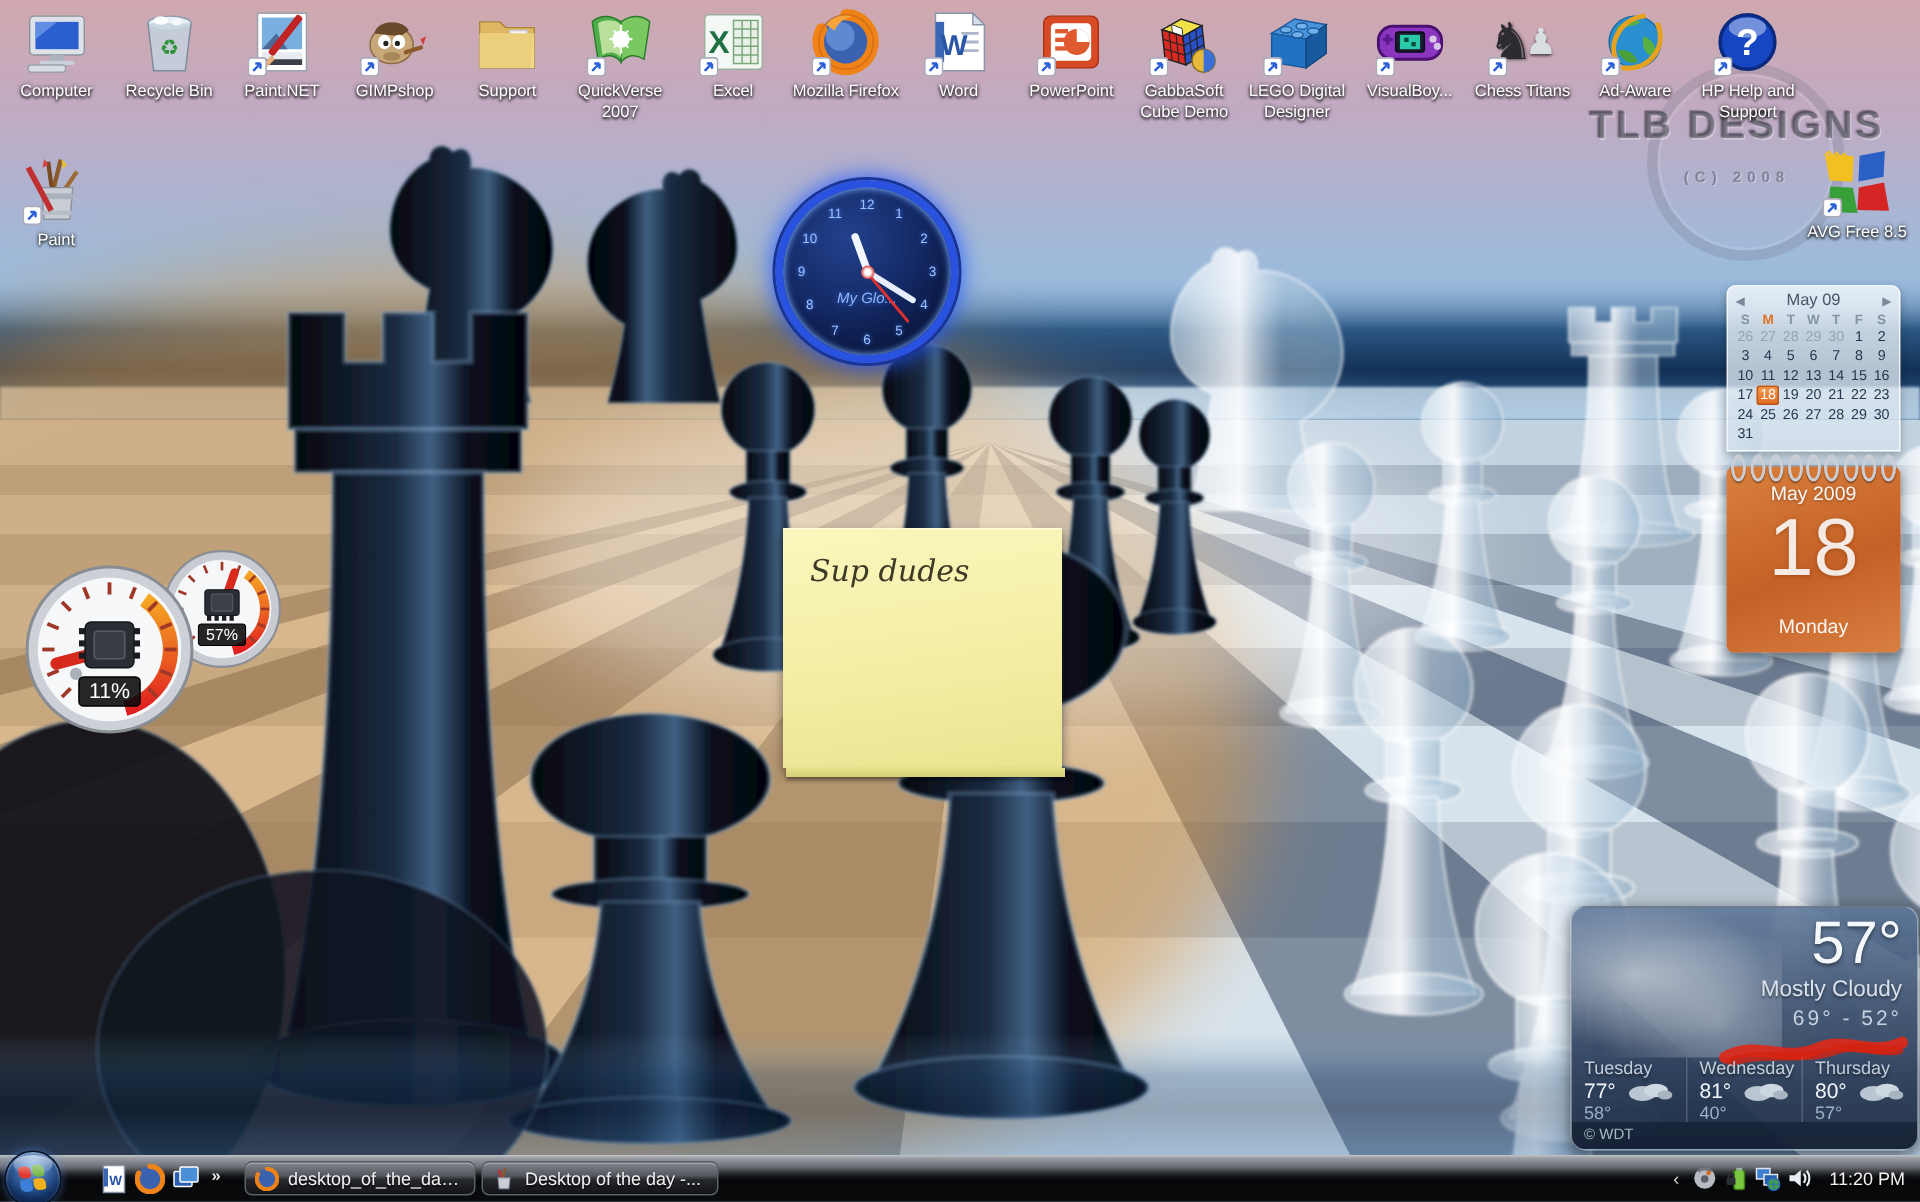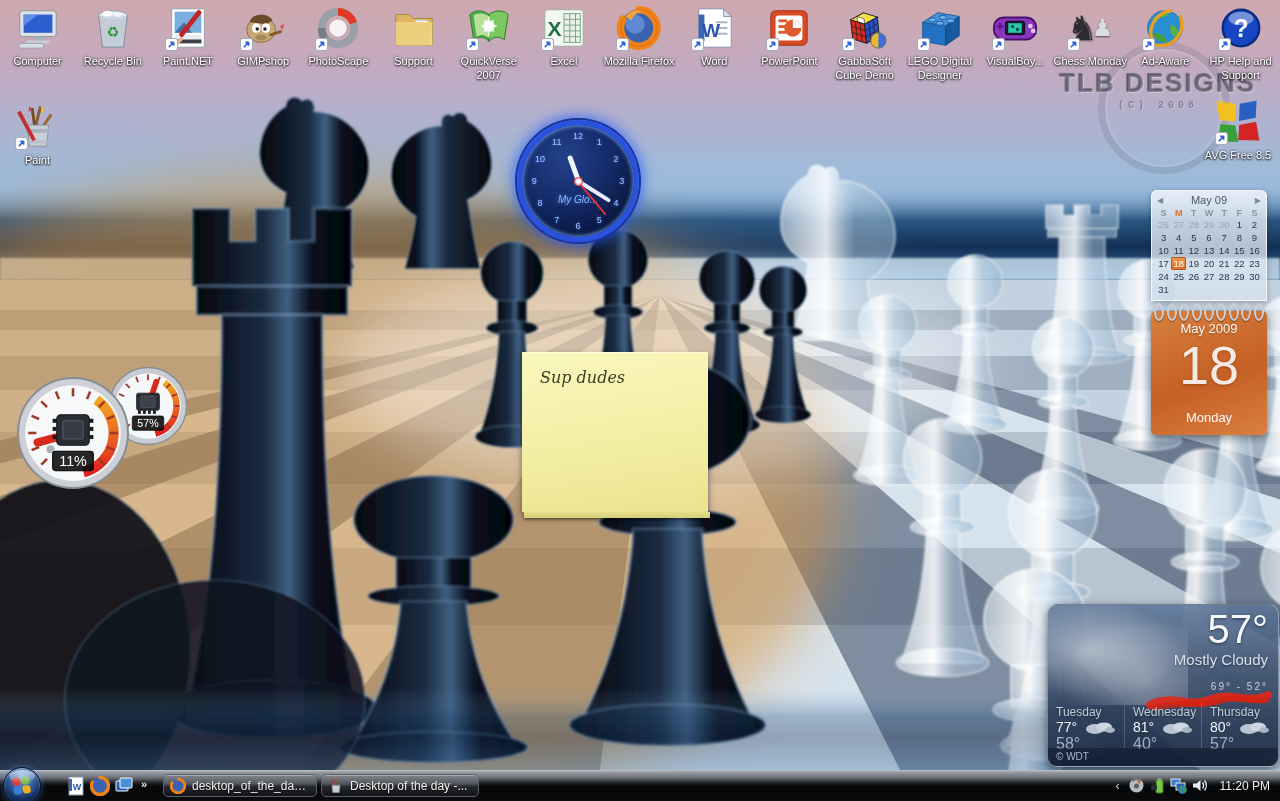--- a/index.html
+++ b/index.html
@@ -7,22 +7,22 @@
        font-family:"Liberation Sans",sans-serif;-webkit-font-smoothing:antialiased;}
   #desktop{position:absolute;left:0;top:0;width:1280px;height:770px;overflow:hidden;}
   #wallpaper{position:absolute;left:0;top:0;}
 
   
   .watermark{position:absolute;left:1040px;top:68px;width:236px;text-align:center;pointer-events:none;}
   .watermark .ring{position:absolute;left:58px;top:-26px;width:118px;height:118px;border-radius:50%;
      border:7px solid rgba(90,95,110,.18);box-shadow:0 0 0 2px rgba(255,255,255,.12) inset;}
   .wm1{font-size:26px;font-weight:bold;letter-spacing:2px;color:rgba(45,50,62,.42);
      text-shadow:1px 1px 0 rgba(255,255,255,.28),-1px -1px 1px rgba(0,0,0,.35);}
-  .wm2{font-size:10px;font-weight:bold;letter-spacing:4px;color:rgba(45,50,62,.40);margin-top:1px;
-     text-shadow:1px 1px 0 rgba(255,255,255,.25);font-family:Liberation Mono, monospace;}
+  .wm2{font-size:10px;font-weight:bold;letter-spacing:4px;color:rgba(45,50,62,.40);margin-top:14px;
+     text-shadow:1px 1px 0 rgba(255,255,255,.25);}
 
   
   #iconrow1{position:absolute;left:0;top:4px;width:1280px;display:flex;}
   .icell{width:75.2px;flex:none;display:flex;flex-direction:column;align-items:center;cursor:default;}
   .iart{width:48px;height:48px;position:relative;display:flex;align-items:center;justify-content:center;}
   .ilabel{margin-top:3px;max-width:74px;text-align:center;font-size:11px;line-height:1.25;color:#fff;
      text-shadow:0 1px 2px rgba(0,0,0,.95),0 0 3px rgba(0,0,0,.8);}
   .sc{position:absolute;left:1px;bottom:1px;width:13px;height:13px;}
   .icell2{position:absolute;display:flex;flex-direction:column;align-items:center;}
 
@@ -76,40 +76,40 @@
   .gauge{position:absolute;}
   .gbadge{font-family:"Liberation Sans",sans-serif;}
 
   
   #noteg{left:522px;top:352px;width:186px;height:160px;
      background:linear-gradient(172deg,#faf7bd 0%,#f3eda2 60%,#eae390 100%);
      box-shadow:0 1px 0 #fffdd8 inset,0 4px 7px rgba(0,0,0,.45);}
   #noteg:after{content:"";position:absolute;left:2px;right:-2px;bottom:-6px;height:6px;
      background:linear-gradient(180deg,#e6df8b,#d6cf78);box-shadow:0 2px 3px rgba(0,0,0,.4);}
   .notetext{padding:16px 0 0 18px;font-family:"DejaVu Serif",serif;font-style:italic;
-     font-size:16px;color:#3c3a26;}
+     font-size:20px;color:#3c3a26;}
 
   
   #weatherg{left:1047px;top:604px;width:230px;height:161px;border-radius:10px;
      background:linear-gradient(180deg,rgba(92,118,152,.88) 0%,rgba(52,72,102,.9) 45%,rgba(28,42,66,.92) 100%);
      border:1px solid rgba(255,255,255,.35);box-shadow:0 3px 10px rgba(0,0,0,.5);overflow:hidden;}
   .wclouds{position:absolute;left:0;top:0;width:140px;height:100px;
      background:radial-gradient(ellipse at 30% 45%,rgba(255,255,255,.5),rgba(255,255,255,0) 65%),
                 radial-gradient(ellipse at 70% 75%,rgba(235,240,248,.4),rgba(255,255,255,0) 60%);}
   .wtemp{position:absolute;right:10px;top:2px;font-size:40px;color:#f4f8fc;text-shadow:0 1px 3px rgba(0,0,0,.5);}
   .wcond{position:absolute;right:10px;top:46px;font-size:15px;color:#d9e2ec;text-shadow:0 1px 2px rgba(0,0,0,.5);}
-  .wrange{position:absolute;right:10px;top:76px;font-size:10px;color:#c6d2e0;letter-spacing:2px;}
+  .wrange{position:absolute;right:10px;top:65px;font-size:14px;color:#c6d2e0;letter-spacing:2px;}
   .wscribble{position:absolute;right:4px;top:82px;}
   .wdays{position:absolute;left:0;right:0;top:100px;height:43px;display:flex;}
   .wday{flex:1;padding:0 0 0 8px;border-left:1px solid rgba(255,255,255,.18);}
   .wday:first-child{border-left:none;}
   .wdname{font-size:12px;color:#c2cedc;text-shadow:0 1px 2px rgba(0,0,0,.5);}
   .wtline{display:flex;align-items:center;}
   .whigh{font-size:14px;color:#f2f6fa;}
-  .wlow{font-size:16px;color:#9db0c4;}
+  .wlow{font-size:12px;color:#9db0c4;}
   .wcloudicon{margin-left:6px;}
   .wfoot{position:absolute;left:0;right:0;bottom:0;height:18px;background:rgba(8,16,30,.45);
      font-size:10px;color:#a8b8c8;line-height:18px;padding-left:8px;}
 
   
   #taskbar{position:absolute;left:0;top:770px;width:1280px;height:31px;
      background:linear-gradient(180deg,#c3c6ca 0%,#9a9da3 2px,#6a6d73 8px,#3a3c41 11px,#141518 14px,#060708 55%,#0a0b0d 100%);}
   #startorb{position:absolute;left:3px;top:-3px;width:36px;height:36px;border-radius:50%;cursor:pointer;
      background:radial-gradient(circle at 50% 28%,#7cb0ec 0%,#35629f 38%,#123061 66%,#081630 100%);
      border:1px solid #091427;box-shadow:0 0 6px rgba(90,150,255,.5),0 1px 2px rgba(255,255,255,.5) inset;}
@@ -323,35 +323,20 @@
             <ellipse cx="22" cy="34" rx="6" ry="3" fill="#a8885a"></ellipse>
           </svg>
         <svg class="sc" viewBox="0 0 12 12">
             <rect x="0.5" y="0.5" width="11" height="11" rx="2" fill="#fff" stroke="#aab"></rect>
             <path d="M3.5,8.5 L8,4 M8,4 L4.8,4 M8,4 L8,7.2" stroke="#2a5fd8" stroke-width="1.5" fill="none"></path>
           </svg>
       </div>
       <div class="ilabel">GIMPshop</div>
     </div>
 
-    <div class="icell">
-      <div class="iart">
-        <svg width="46" height="46" viewBox="0 0 48 48">
-            <circle cx="24" cy="24" r="17" fill="none" stroke="#9aa0a8" stroke-width="8"></circle>
-            <path d="M24,7 A17,17 0 0 1 40,19" fill="none" stroke="#e23a24" stroke-width="8"></path>
-            <path d="M10,35 A17,17 0 0 1 7,24" fill="none" stroke="#777d86" stroke-width="8"></path>
-            <circle cx="24" cy="24" r="9" fill="rgba(255,255,255,.85)"></circle>
-          </svg>
-        <svg class="sc" viewBox="0 0 12 12">
-            <rect x="0.5" y="0.5" width="11" height="11" rx="2" fill="#fff" stroke="#aab"></rect>
-            <path d="M3.5,8.5 L8,4 M8,4 L4.8,4 M8,4 L8,7.2" stroke="#2a5fd8" stroke-width="1.5" fill="none"></path>
-          </svg>
-      </div>
-      <div class="ilabel">PhotoScape</div>
-    </div>
 
     <div class="icell">
       <div class="iart">
         <svg width="46" height="46" viewBox="0 0 48 48">
             <path d="M5,10 L19,10 L23,14 L43,14 L43,42 L5,42 Z" fill="#dfb763" stroke="#a8853a"></path>
             <rect x="26" y="16" width="12" height="24" fill="#f4f6f8" stroke="#c8ccd0"></rect>
             <path d="M5,18 L43,18 L43,42 L5,42 Z" fill="#f2d98a"></path>
             <path d="M5,18 L43,18 L40,42 L5,42 Z" fill="#eccf7c"></path>
           </svg>
       </div>
@@ -508,21 +493,21 @@
 
     <div class="icell">
       <div class="iart">
         <span style="font-family:'DejaVu Sans',sans-serif;font-size:34px;color:#2c2c30;text-shadow:1px 1px 2px rgba(0,0,0,.5);">♞</span>
         <span style="font-family:'DejaVu Sans',sans-serif;font-size:24px;color:#d8dde2;margin-left:-6px;text-shadow:0 1px 2px rgba(0,0,0,.6);">♟</span>
         <svg class="sc" viewBox="0 0 12 12">
             <rect x="0.5" y="0.5" width="11" height="11" rx="2" fill="#fff" stroke="#aab"></rect>
             <path d="M3.5,8.5 L8,4 M8,4 L4.8,4 M8,4 L8,7.2" stroke="#2a5fd8" stroke-width="1.5" fill="none"></path>
           </svg>
       </div>
-      <div class="ilabel">Chess Monday</div>
+      <div class="ilabel">Chess Titans</div>
     </div>
 
     <div class="icell">
       <div class="iart">
         <svg width="46" height="46" viewBox="0 0 48 48">
             <circle cx="24" cy="24" r="18" fill="#2a8fd0" stroke="#1a6aa0"></circle>
             <path d="M10,16 C16,12 24,14 28,10 C22,8 14,10 10,16 Z" fill="#58b040"></path>
             <path d="M30,20 C36,22 40,28 38,34 C32,34 28,28 30,20 Z" fill="#58b040"></path>
             <path d="M12,30 C18,28 24,32 26,38 C20,40 14,36 12,30 Z" fill="#4aa038"></path>
             <path d="M12,38 C4,26 14,8 30,6 M16,42 C34,44 46,28 40,12" fill="none" stroke="#e8a020" stroke-width="3.5" stroke-linecap="round"></path>

